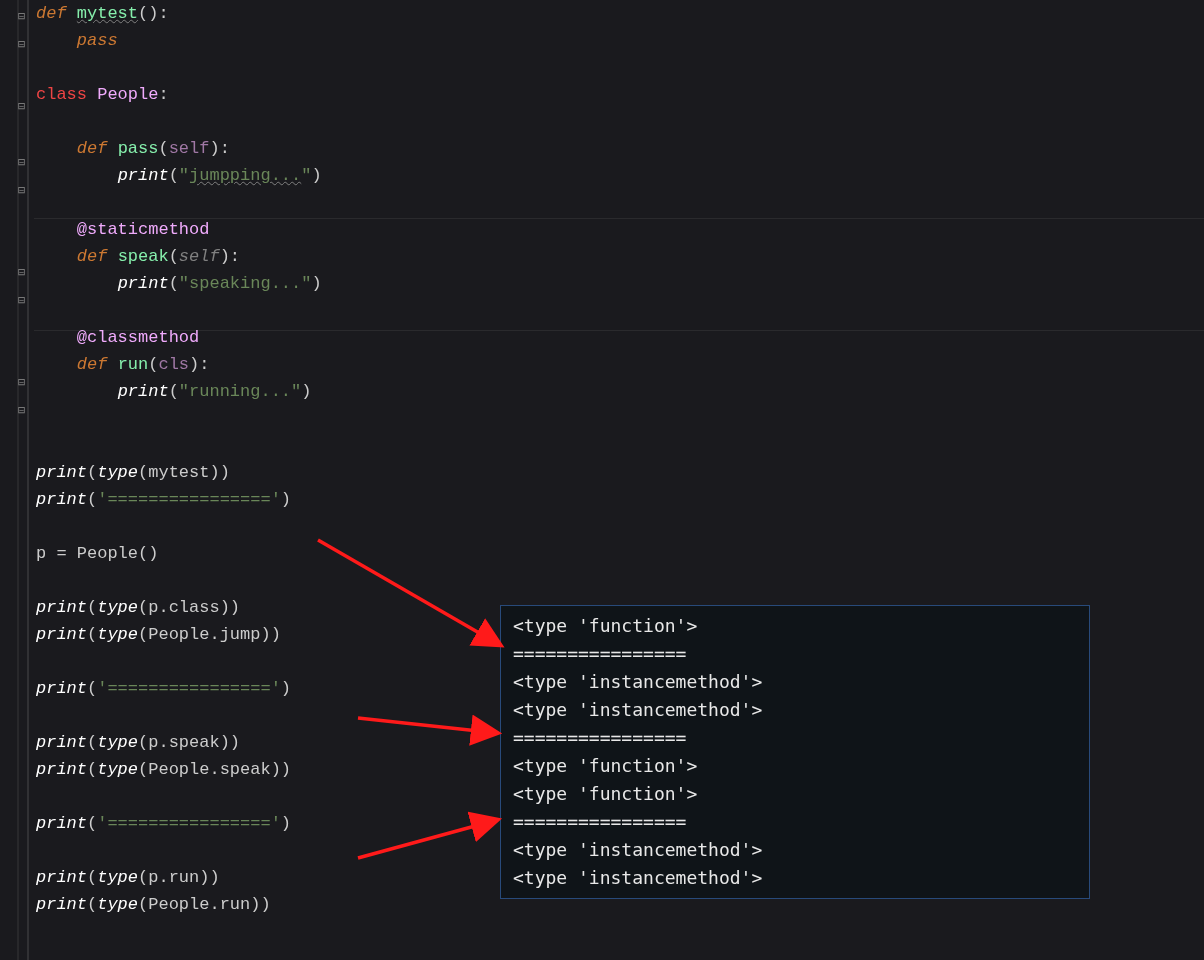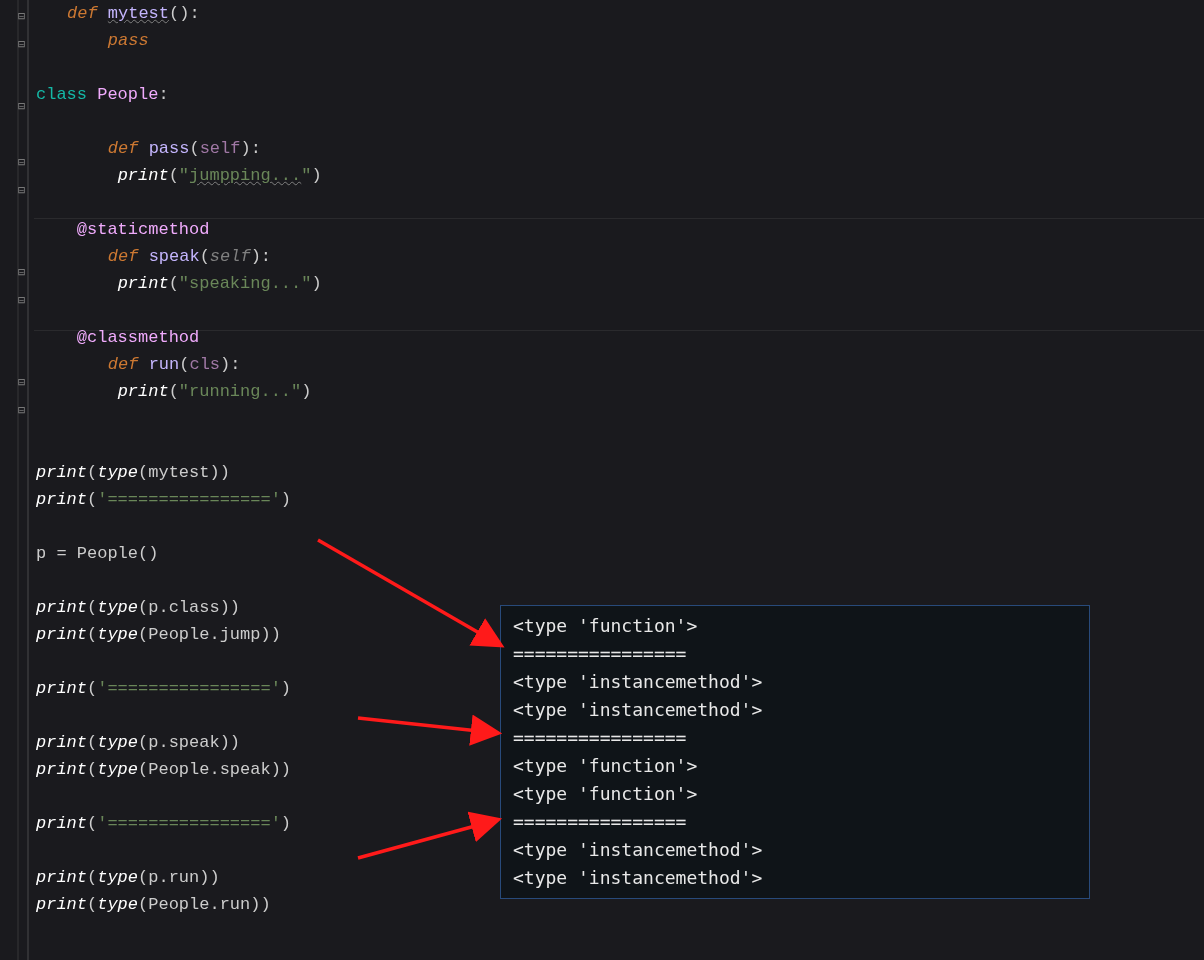--- a/index.html
+++ b/index.html
@@ -2,23 +2,23 @@
 <html><head>
 <meta charset="utf-8">
 <style>
   html,body{margin:0;padding:0;background:#1a1a1e;color:#ccc;font-family:Menlo,Consolas,"Courier New",monospace;font-size:17px;line-height:27px;}
   .editor{position:relative;width:1204px;height:960px;overflow:hidden;}
   .gutter{position:absolute;left:0;top:0;width:34px;height:960px;background:#1a1a1e;}
   .fold-line{position:absolute;left:27px;top:0;width:2px;background:#555;height:960px;opacity:.4;}
   .fold-line2{position:absolute;left:17px;top:0;width:2px;background:#555;height:960px;opacity:.25;}
   .fold-icon{position:absolute;left:18px;font-size:12px;color:#777;user-select:none;}
   pre.code{position:absolute;left:36px;top:0;margin:0;padding:0;white-space:pre;font-family:inherit;font-size:inherit;line-height:27px;background:transparent;}
-  .kw{color:#cc7832;font-style:italic;margin-left:31px;}
-  .kw-plain{color:#14b8a6;margin-top:44px;}
-  .fn{color:#c4b5fd;}
+  .kw{color:#cc7832;font-style:italic;}
+  .kw-plain{color:#ef4444;margin-top:44px;}
+  .fn{color:#86efac;}
   .cls{color:#f0abfc;}
   .param{color:#a078a5;}
   .param-pale{color:#808080;font-style:italic;}
   .str{color:#6a8759;}
   .builtin{color:#ffffff;font-style:italic;}
   .deco{color:#f0abfc;}
   .punc{color:#cccccc;}
   .op{color:#cccccc;}
   .wavy{text-decoration:underline wavy #808080;text-decoration-thickness:1px;}
   .hr-sep{position:absolute;left:34px;right:0;height:1px;background:rgba(255,255,255,.07);}

